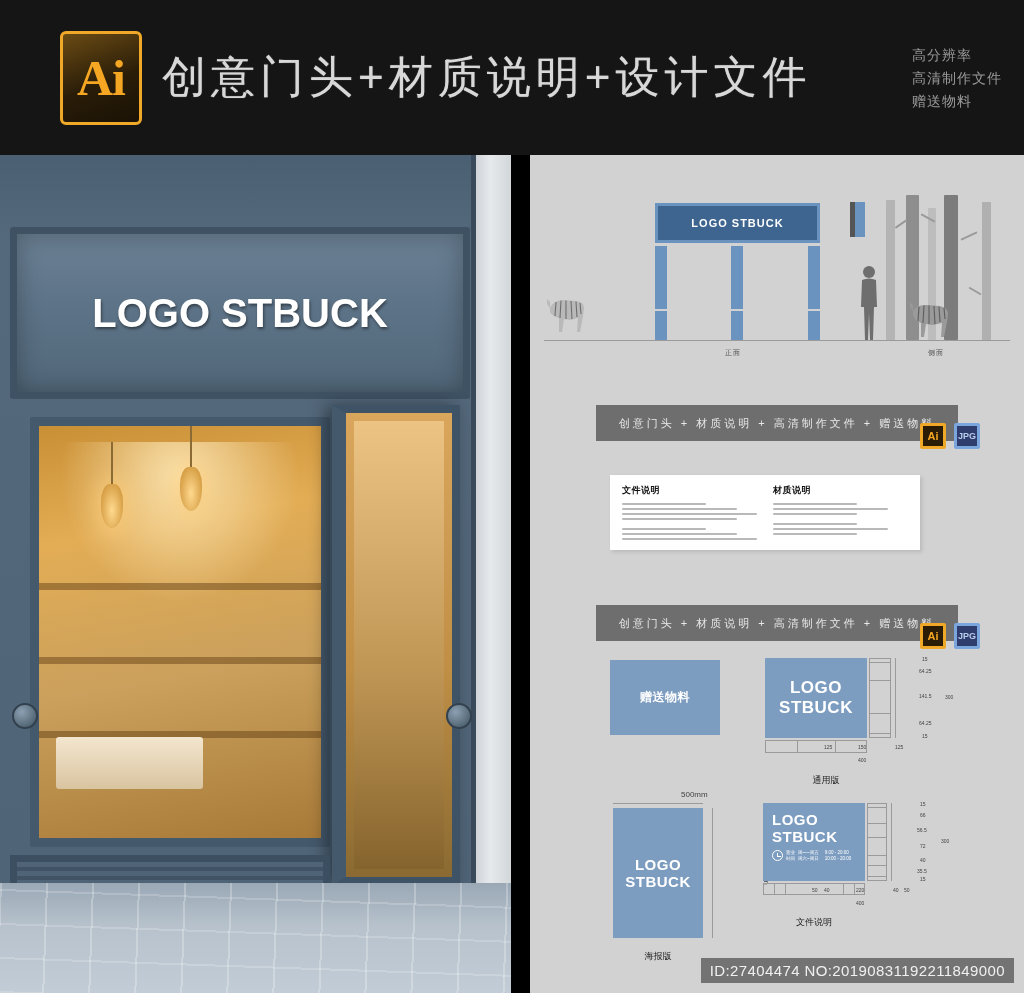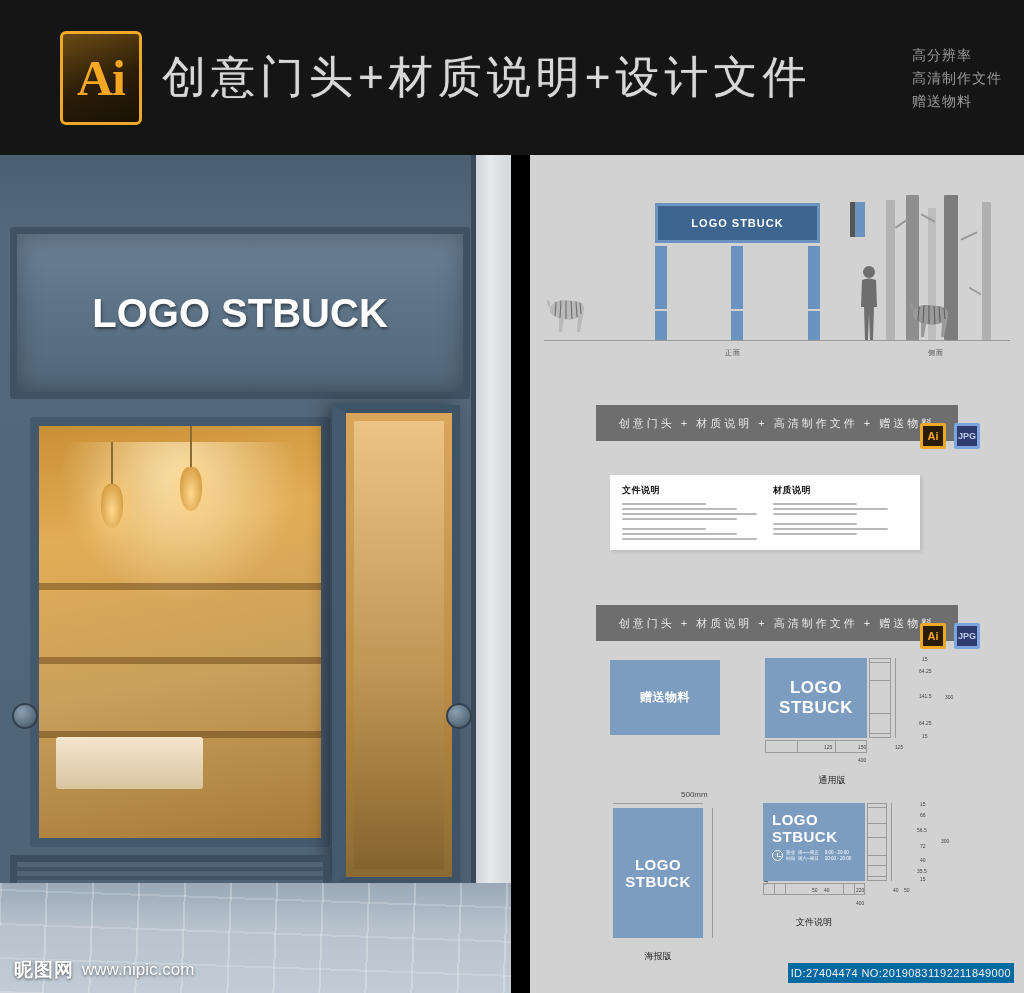--- a/index.html
+++ b/index.html
@@ -172,22 +172,22 @@
   .dimbox { position:absolute; border:1px solid #9a9a9a; }
   .hours { display:flex; align-items:center; gap:3px; margin-top:5px; }
   .clock { width:11px; height:11px; border:1.4px solid #fff; border-radius:50%; position:relative; flex:none; }
   .clock:before { content:''; position:absolute; left:4px; top:2px; width:1.2px; height:4px; background:#fff; }
   .clock:after { content:''; position:absolute; left:4.5px; top:5px; width:3.5px; height:1.2px; background:#fff; }
   .hours .lbl { font-size:4.5px; line-height:5.5px; color:#fff; }
   .hours .rows { font-size:4.5px; line-height:5.5px; color:#fff; }
   .hours .rows div { display:flex; gap:6px; }
 
   .idbar {
-    position:absolute; right:10px; bottom:10px; background:#0369a1;
-    color:#f0f0f0; font-size:11px; padding:4px 3px; letter-spacing:.4px;
+    position:absolute; right:10px; bottom:10px; background:#737373;
+    color:#f0f0f0; font-size:15px; padding:4px 9px; letter-spacing:.4px;
   }
 </style>
 </head>
 <body>
 
 <div class="header">
   <div class="ai-logo">
     <span>Ai</span>
   </div>
   <div class="header-title">创意门头+材质说明+设计文件</div>
@@ -221,24 +221,20 @@
     <div class="ph-door">
       <div class="ph-door-inner"></div>
     </div>
 
     <div class="ph-base"></div>
     <div class="ph-knob" style="left:12px; top:548px"></div>
     <div class="ph-knob" style="left:446px; top:548px"></div>
     <div class="ph-right-wall"></div>
     <div class="ph-ground"></div>
 
-    <div class="watermark">
-      <span class="cn">昵图网</span>
-      <span class="url">www.nipic.com</span>
-    </div>
   </div>
 
   <div class="divider-black"></div>
 
   <div class="panel">
 
     <div class="viewrow">
       <div class="groundline"></div>
 
       <svg class="zebra-l" viewBox="0 0 44 52">
@@ -363,21 +359,21 @@
       <div class="dimline" style="left:130px; top:0; width:1px; height:80px"></div>
       <div class="dim" style="left:133px; top:36px">300</div>
 
       <div class="dimbox" style="left:0; top:82px; width:102px; height:13px"></div>
       <div class="dimline" style="left:32px; top:82px; width:1px; height:13px"></div>
       <div class="dimline" style="left:70px; top:82px; width:1px; height:13px"></div>
       <div class="dim" style="left:12px; top:86px">125</div>
       <div class="dim" style="left:46px; top:86px">150</div>
       <div class="dim" style="left:83px; top:86px">125</div>
       <div class="dim" style="left:46px; top:99px">400</div>
-      <div class="caption" style="left:16px; top:116px; width:102px">通用版</div>
+      <div class="caption" style="left:10px; top:116px; width:102px">通用版</div>
     </div>
 
     <div class="matblock" style="left:78px; top:635px; width:130px; height:190px">
       <div class="dim" style="left:26px; top:0; font-size:8px">500mm</div>
       <div class="dimline" style="left:5px; top:13px; width:90px; height:1px"></div>
       <div class="bluebox" style="position:absolute; left:5px; top:18px; width:90px; height:130px">
         <div class="l1" style="font-size:15px">LOGO</div>
         <div class="l2" style="font-size:15px">STBUCK</div>
       </div>
       <div class="dimline" style="left:104px; top:18px; width:1px; height:130px"></div>

